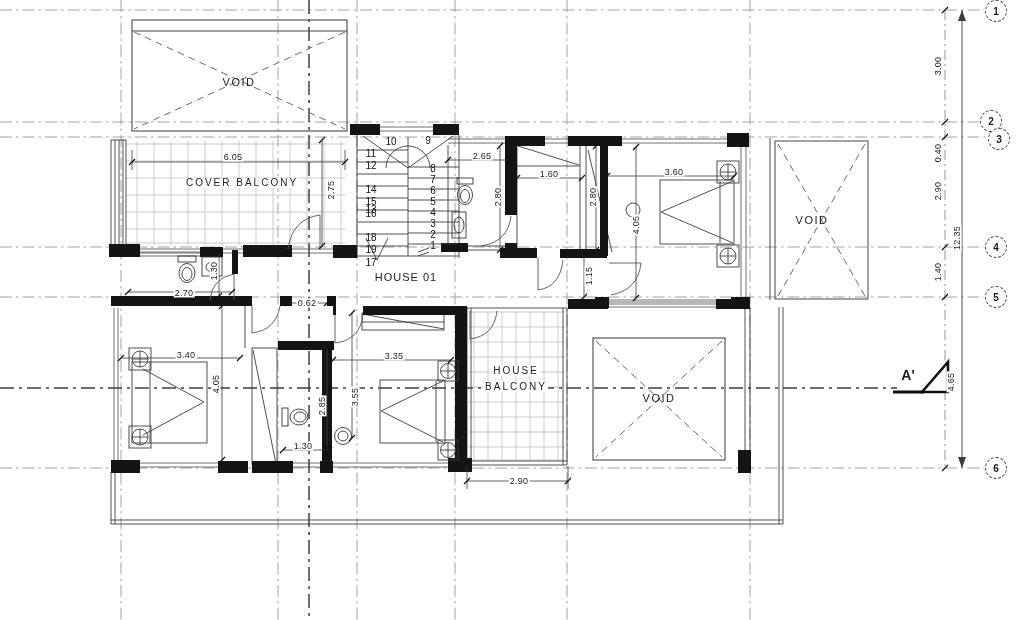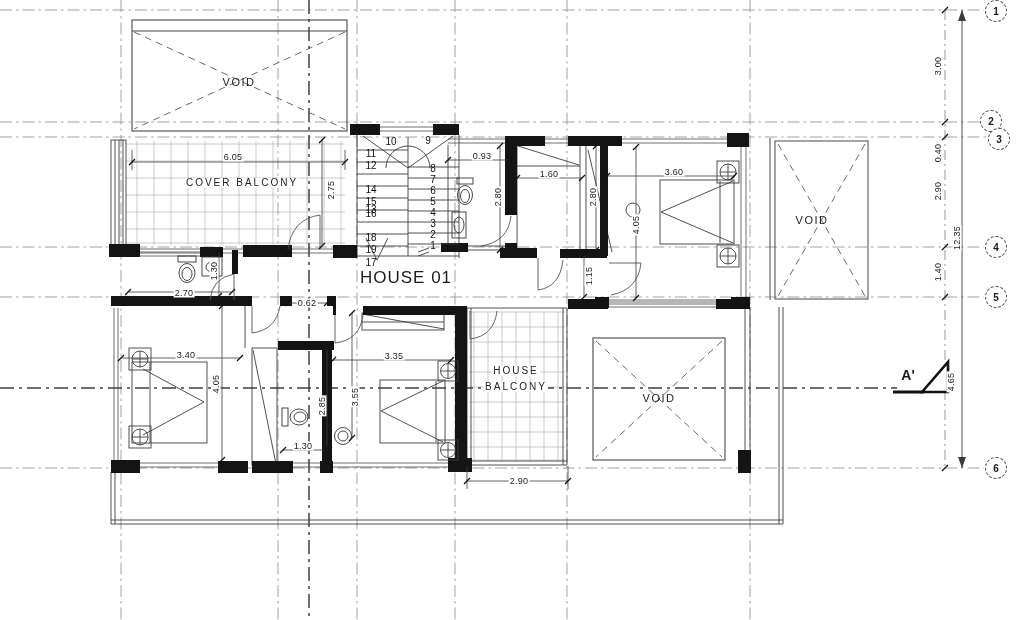--- a/index.html
+++ b/index.html
@@ -4,21 +4,21 @@
 <style>
   html,body{margin:0;padding:0;background:#fff;}
   #plan{position:relative;width:1024px;height:620px;background:#ffffff;
         font-family:"Liberation Sans",sans-serif;overflow:hidden;}
   #linework{position:absolute;left:0;top:0;}
   .lbl{position:absolute;transform:translate(-50%,-50%);font-size:9px;color:#1b1b1b;
        background:#fff;padding:0 1px;white-space:nowrap;letter-spacing:.3px;line-height:1;}
   .lbl.rot{transform:translate(-50%,-50%) rotate(-90deg);}
   .lbl.room{font-size:10px;letter-spacing:2px;color:#222;background:#fff;}
   .lbl.voidlbl{font-size:11px;letter-spacing:1.5px;background:transparent;}
-  .lbl.house{font-size:17px;letter-spacing:1px;background:transparent;}
+  .lbl.house{font-size:11px;letter-spacing:1px;background:transparent;}
   .lbl.section{font-size:14px;font-weight:700;letter-spacing:0;background:transparent;}
   .stair-num{position:absolute;transform:translate(-50%,-50%);font-size:10px;font-weight:400;
              color:#111;line-height:1;}
   .bubble{position:absolute;width:20px;height:20px;border:1.3px dashed #4d4d4d;border-radius:50%;
           background:#fff;display:flex;align-items:center;justify-content:center;
           font-size:10px;font-weight:700;color:#1a1a1a;transform:translate(-50%,-50%);}
 </style>
 </head>
 <body>
 
@@ -356,21 +356,21 @@
   <span class="lbl room" style="left:242px;top:183px">COVER BALCONY</span>
   <span class="lbl voidlbl" style="left:812px;top:220px">VOID</span>
   <span class="lbl voidlbl" style="left:659px;top:398px">VOID</span>
   <span class="lbl room" style="left:516px;top:371px">HOUSE</span>
   <span class="lbl room" style="left:516px;top:387px">BALCONY</span>
   <span class="lbl house" style="left:406px;top:277px">HOUSE 01</span>
   <span class="lbl section" style="left:908px;top:375px">A'</span>
 
   <span class="lbl" style="left:233px;top:157px">6.05</span>
   <span class="lbl rot" style="left:331px;top:190px">2.75</span>
-  <span class="lbl" style="left:482px;top:156px">0.93</span>
+  <span class="lbl" style="left:482px;top:156px">2.65</span>
   <span class="lbl rot" style="left:498px;top:197px">2.80</span>
   <span class="lbl" style="left:549px;top:174px">1.60</span>
   <span class="lbl rot" style="left:593px;top:197px">2.80</span>
   <span class="lbl" style="left:674px;top:172px">3.60</span>
   <span class="lbl rot" style="left:636px;top:225px">4.05</span>
   <span class="lbl rot" style="left:589px;top:276px">1.15</span>
   <span class="lbl" style="left:184px;top:293px">2.70</span>
   <span class="lbl rot" style="left:214px;top:271px">1.30</span>
   <span class="lbl" style="left:307px;top:303px">0.62</span>
   <span class="lbl" style="left:186px;top:355px">3.40</span>

